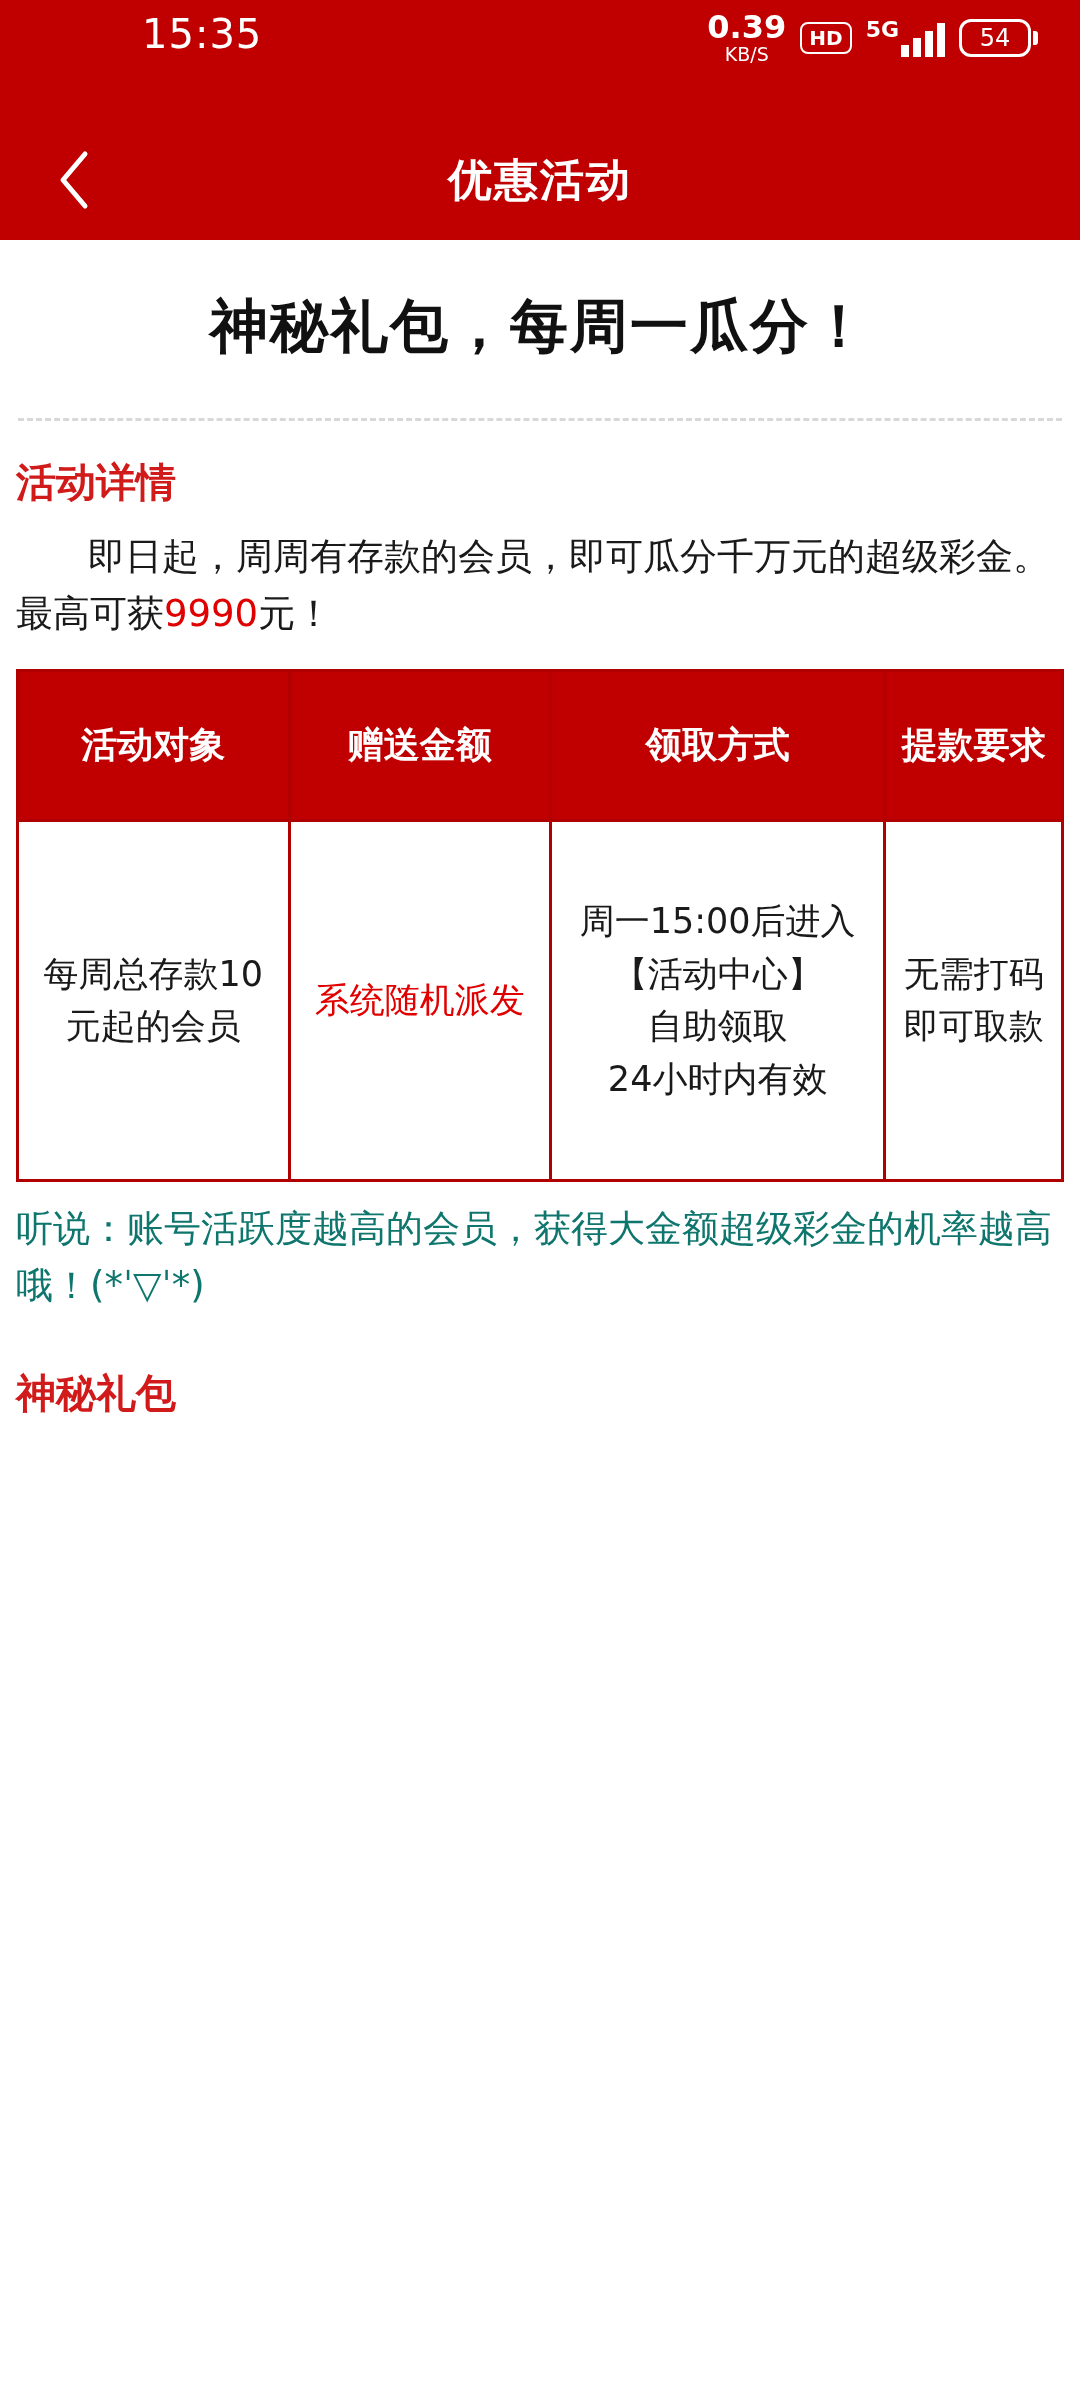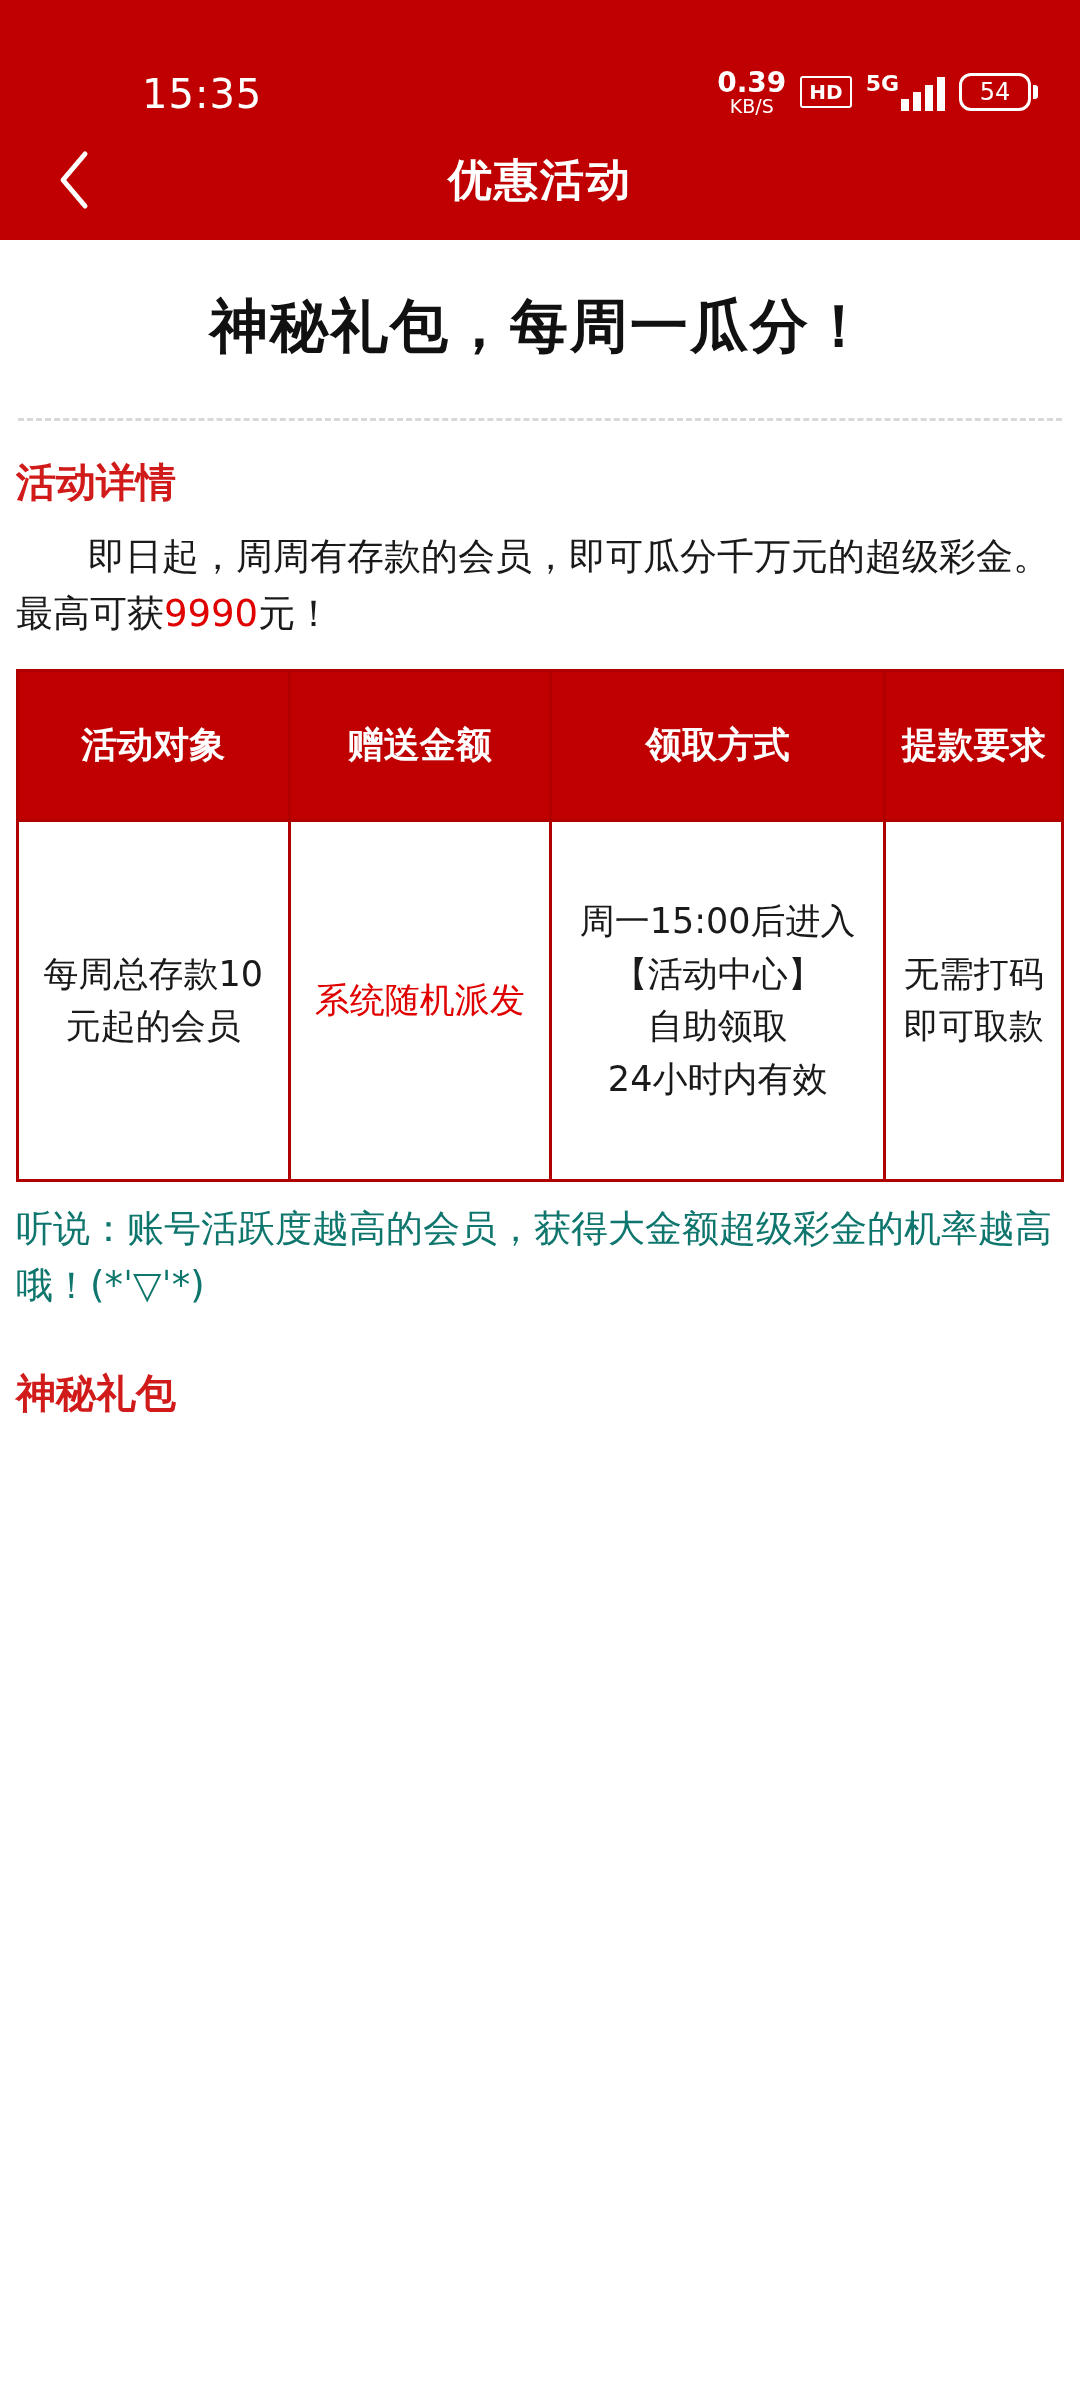--- a/index.html
+++ b/index.html
@@ -7,32 +7,32 @@
     width:1080px; height:2400px;
     background:#ffffff;
     font-family:"DejaVu Sans", sans-serif;
     overflow:hidden;
   }
   
   .statusbar {
     height:120px;
     background:#c00000;
     display:flex;
-    align-items:flex-end;
+    align-items:flex-start;
     justify-content:space-between;
-    padding:3px 42px;
+    padding:11px 42px;
     color:#ffffff;
   }
   .status-time { font-size:40px; letter-spacing:1px; margin-left:100px; }
   .status-right { display:flex; align-items:center; gap:14px; }
   .net-speed { text-align:center; line-height:1.05; }
-  .net-speed .val { font-size:28px; font-weight:bold; display:block; }
+  .net-speed .val { font-size:32px; font-weight:bold; display:block; }
   .net-speed .unit { font-size:19px; display:block; }
   .hd-badge {
-    border:2px solid #ffffff; border-radius:3px;
+    border:2px solid #ffffff; border-radius:8px;
     font-size:20px; font-weight:bold; padding:2px 7px;
   }
   .sig-group { display:flex; align-items:flex-end; gap:2px; }
   .sig-label { font-size:22px; font-weight:bold; line-height:1; margin-bottom:16px; }
   .bars { display:flex; align-items:flex-end; gap:4px; height:34px; }
   .bars i { width:8px; background:#ffffff; display:block; }
   .bars i:nth-child(1){height:12px;}
   .bars i:nth-child(2){height:19px;}
   .bars i:nth-child(3){height:26px;}
   .bars i:nth-child(4){height:34px;}

